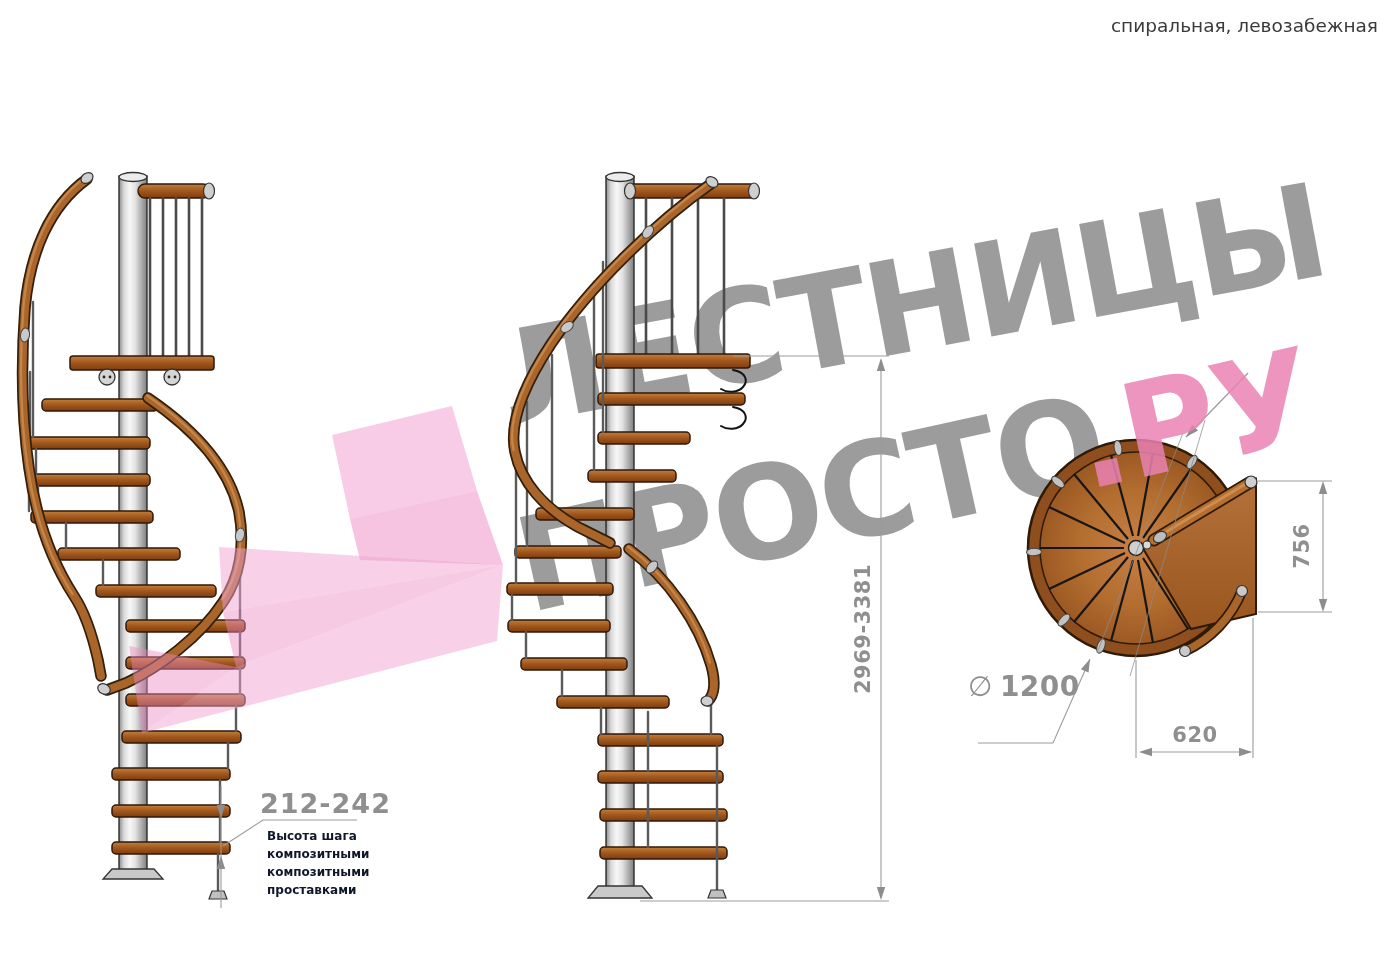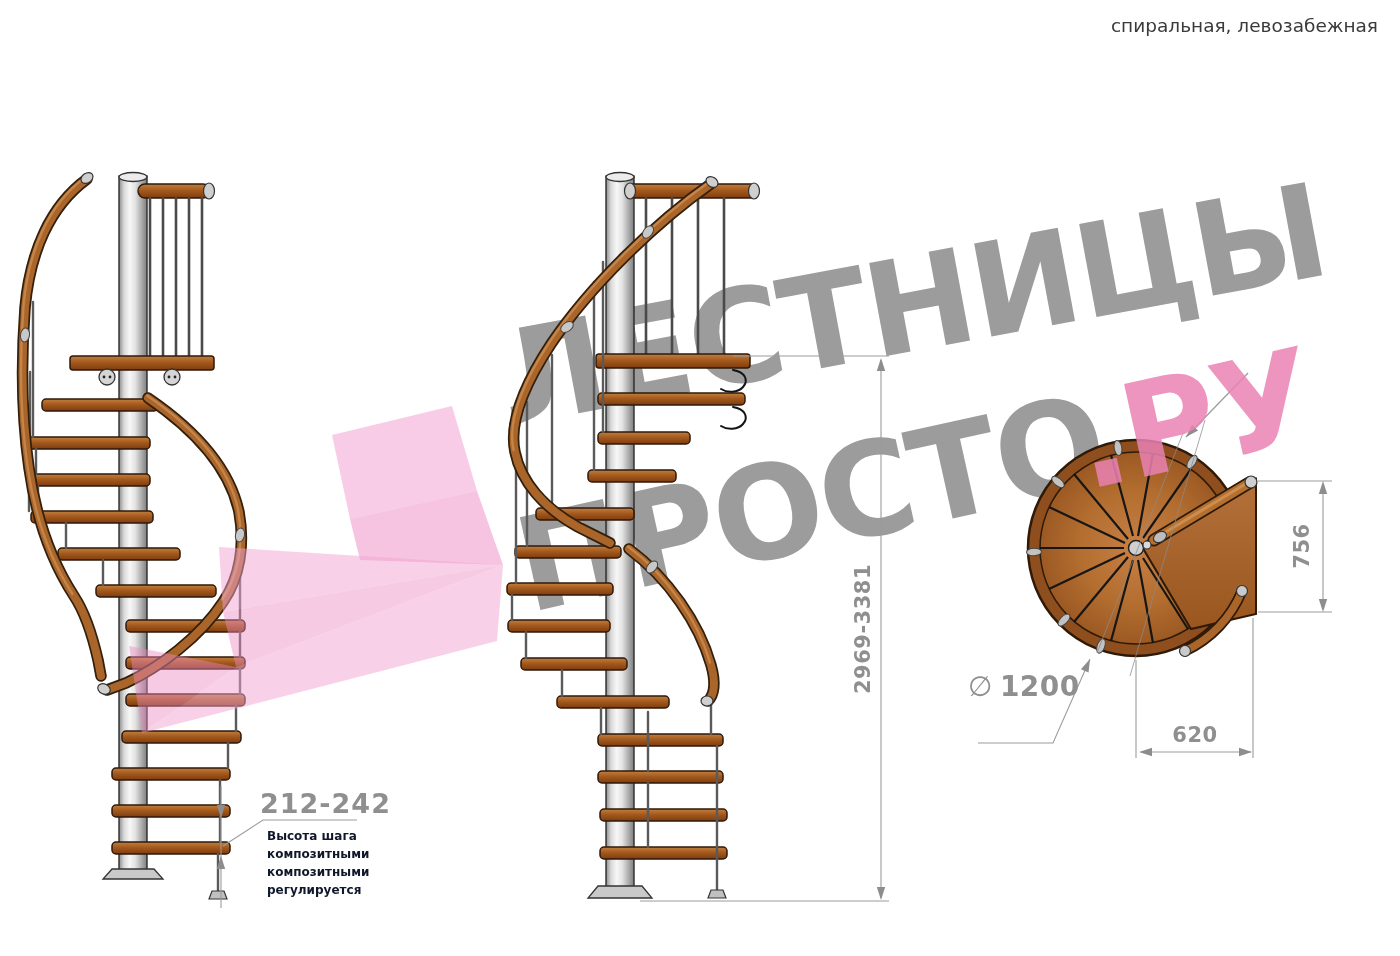--- a/index.html
+++ b/index.html
@@ -313,16 +313,16 @@
     <div class="dim dim-620">620</div>
     <div class="dim dim-diam">
       <span class="sym">∅</span><span>1200</span>
     </div>
     <div class="dim dim-step">212-242</div>
 
     <div class="note">
       <div>Высота шага</div>
       <div>композитными</div>
       <div>композитными</div>
-      <div>регулируется</div>
+      <div>проставками</div>
     </div>
   </div>
 </div>
 
 </body></html>

